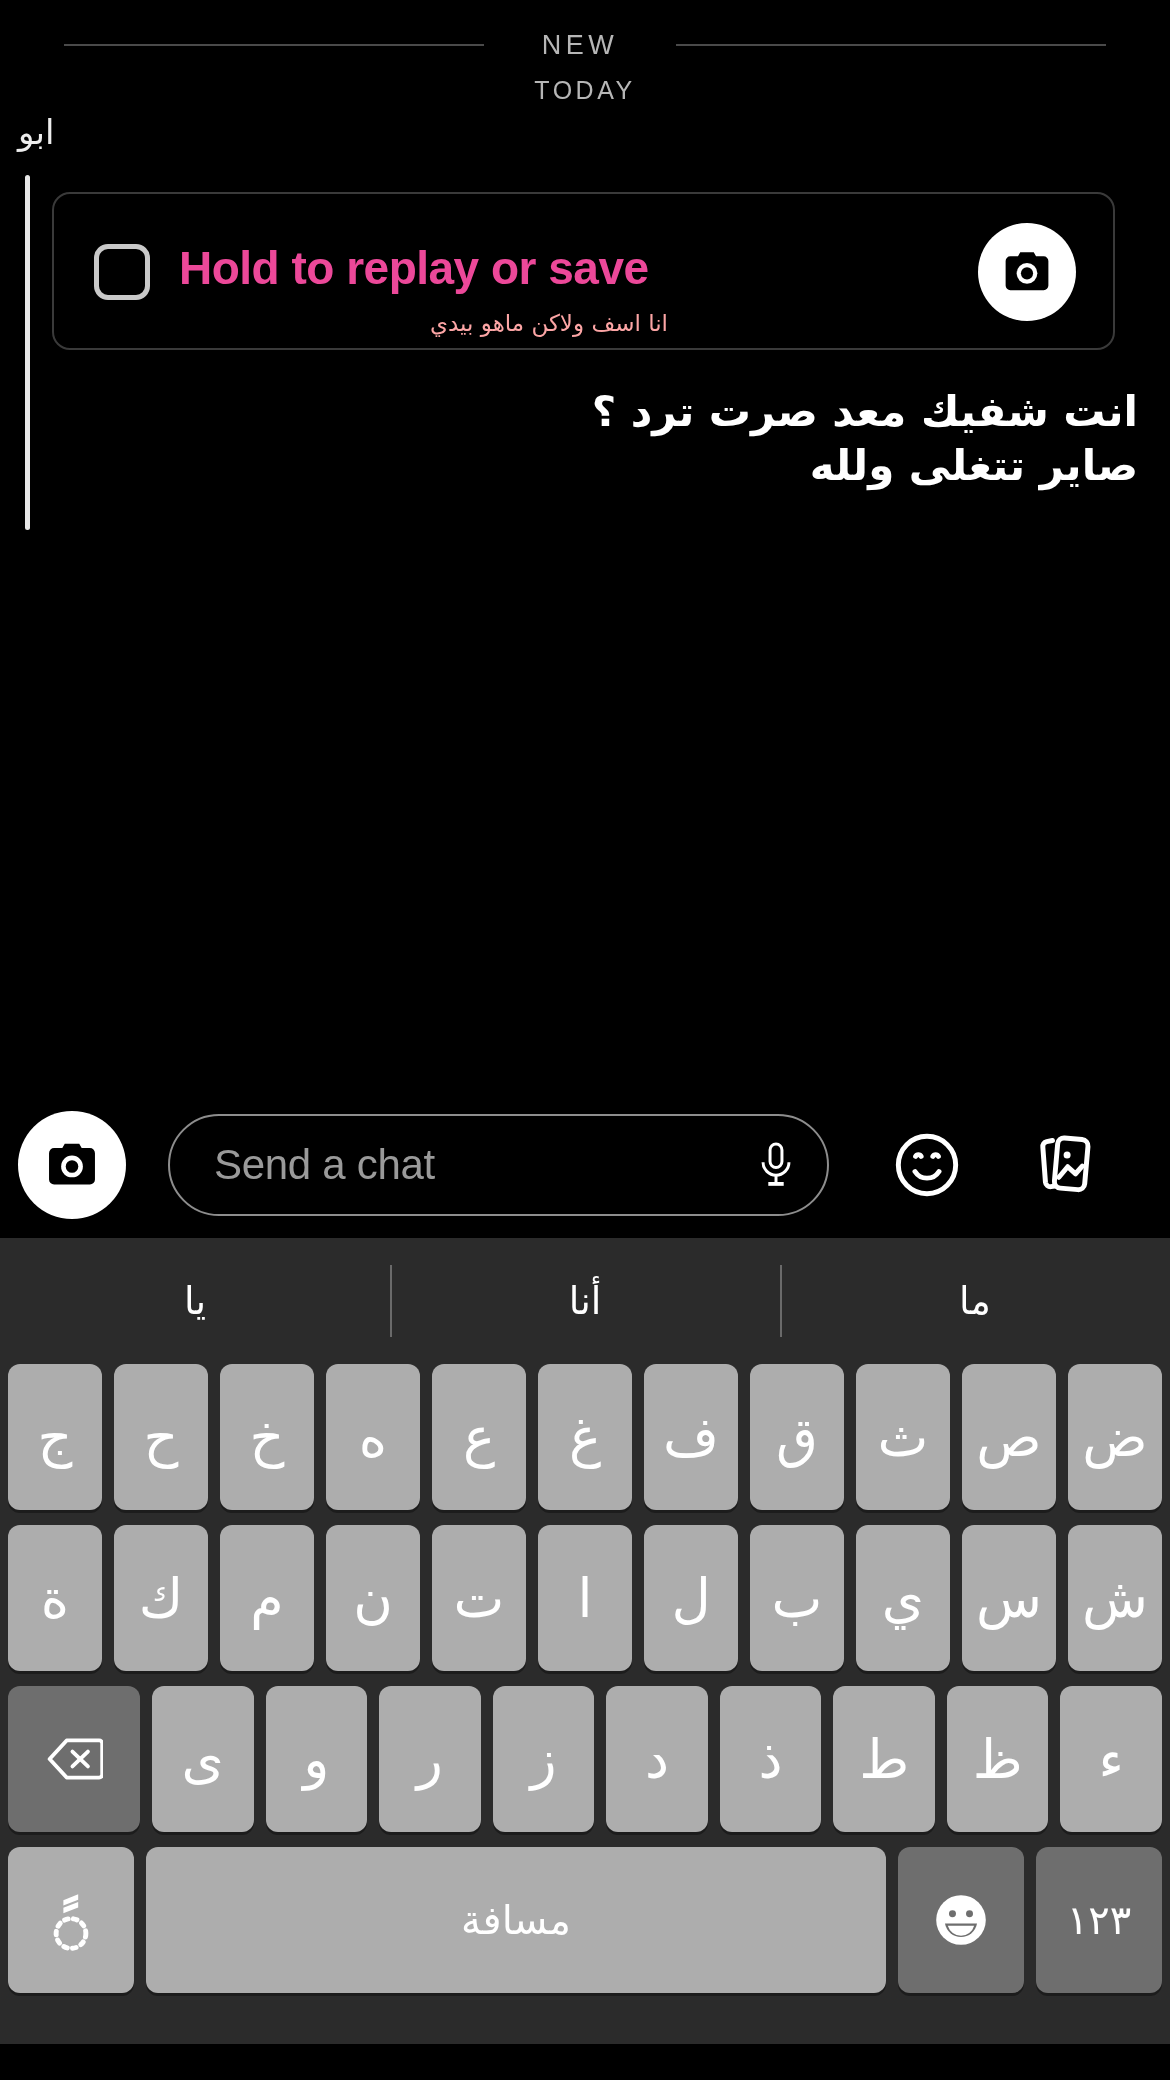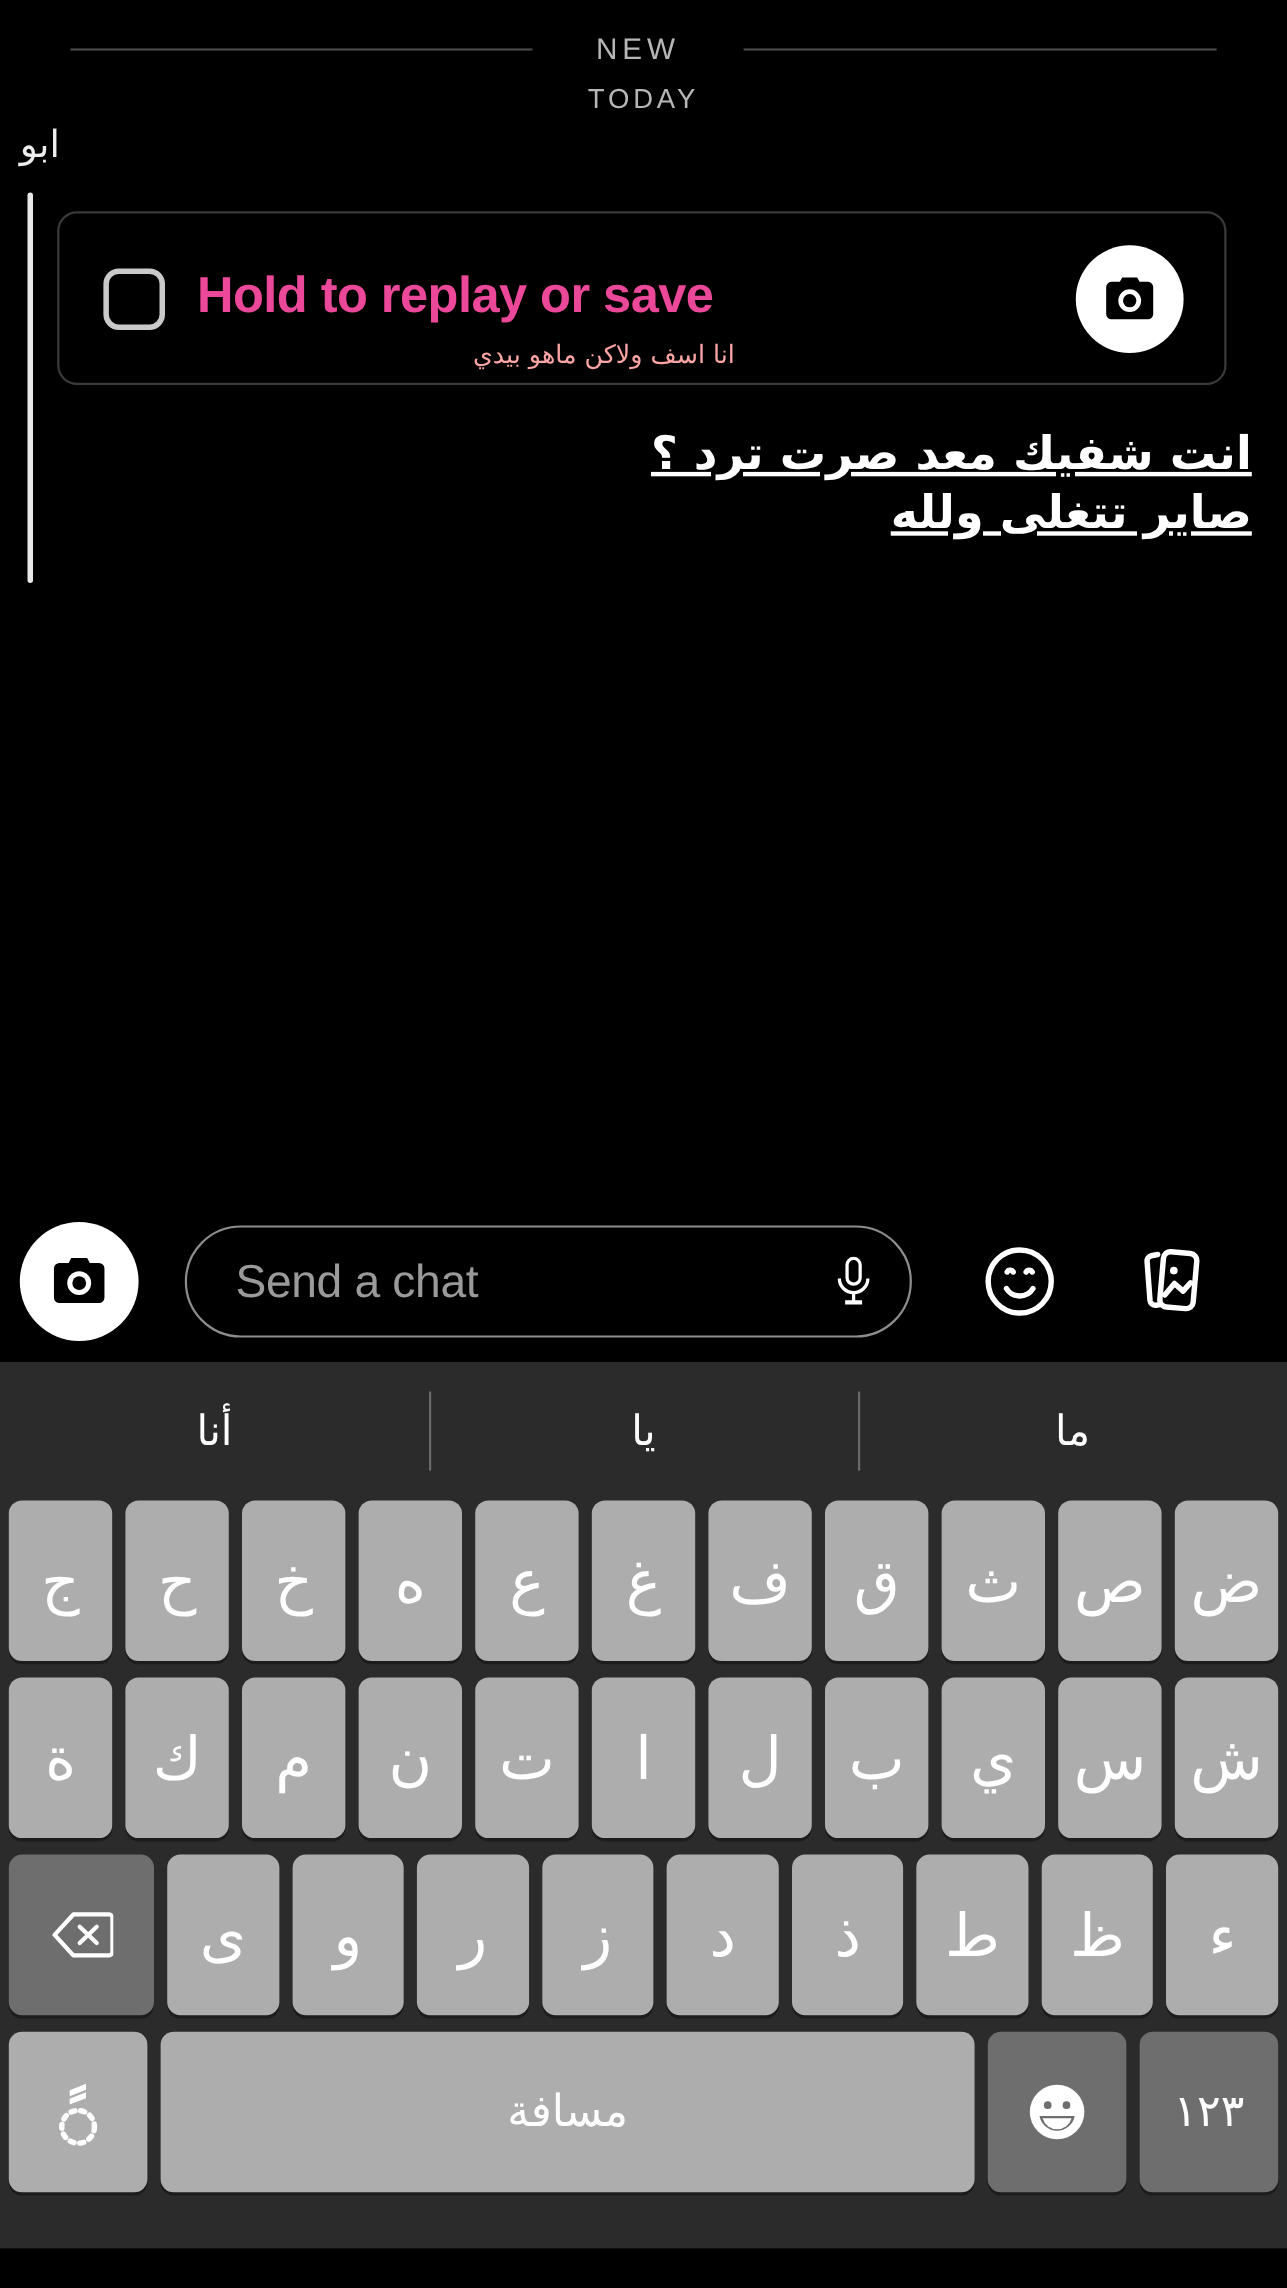--- a/index.html
+++ b/index.html
@@ -162,21 +162,20 @@
     text-align: right;
     direction: rtl;
     font-family: "DejaVu Sans", "Liberation Sans", sans-serif;
   }
   .msg-line {
     color: #fff;
     font-size: 42px;
     font-weight: 700;
     line-height: 1.28;
     white-space: nowrap;
-    text-decoration: underline;
   }
 
   
   .chat-bar {
     position: relative;
     flex: 0 0 146px;
     height: 146px;
     background: #000;
     display: flex;
     align-items: center;
@@ -410,22 +409,22 @@
         <path d="M12 24 C12 24 20 16.6 20 10.8 A8 8 0 0 0 4 10.8 C4 16.6 12 24 12 24 Z"></path>
         <circle cx="12" cy="10.6" r="3.1"></circle>
       </svg>
     </span>
 
   </div>
 
   <div class="keyboard">
 
     <div class="suggestions">
+      <div class="suggestion">يا</div>
       <div class="suggestion">أنا</div>
-      <div class="suggestion">يا</div>
       <div class="suggestion">ما</div>
     </div>
 
     <div class="key-rows">
 
       <div class="key-row">
         <div class="key letter">ض</div>
         <div class="key letter">ص</div>
         <div class="key letter">ث</div>
         <div class="key letter">ق</div>

